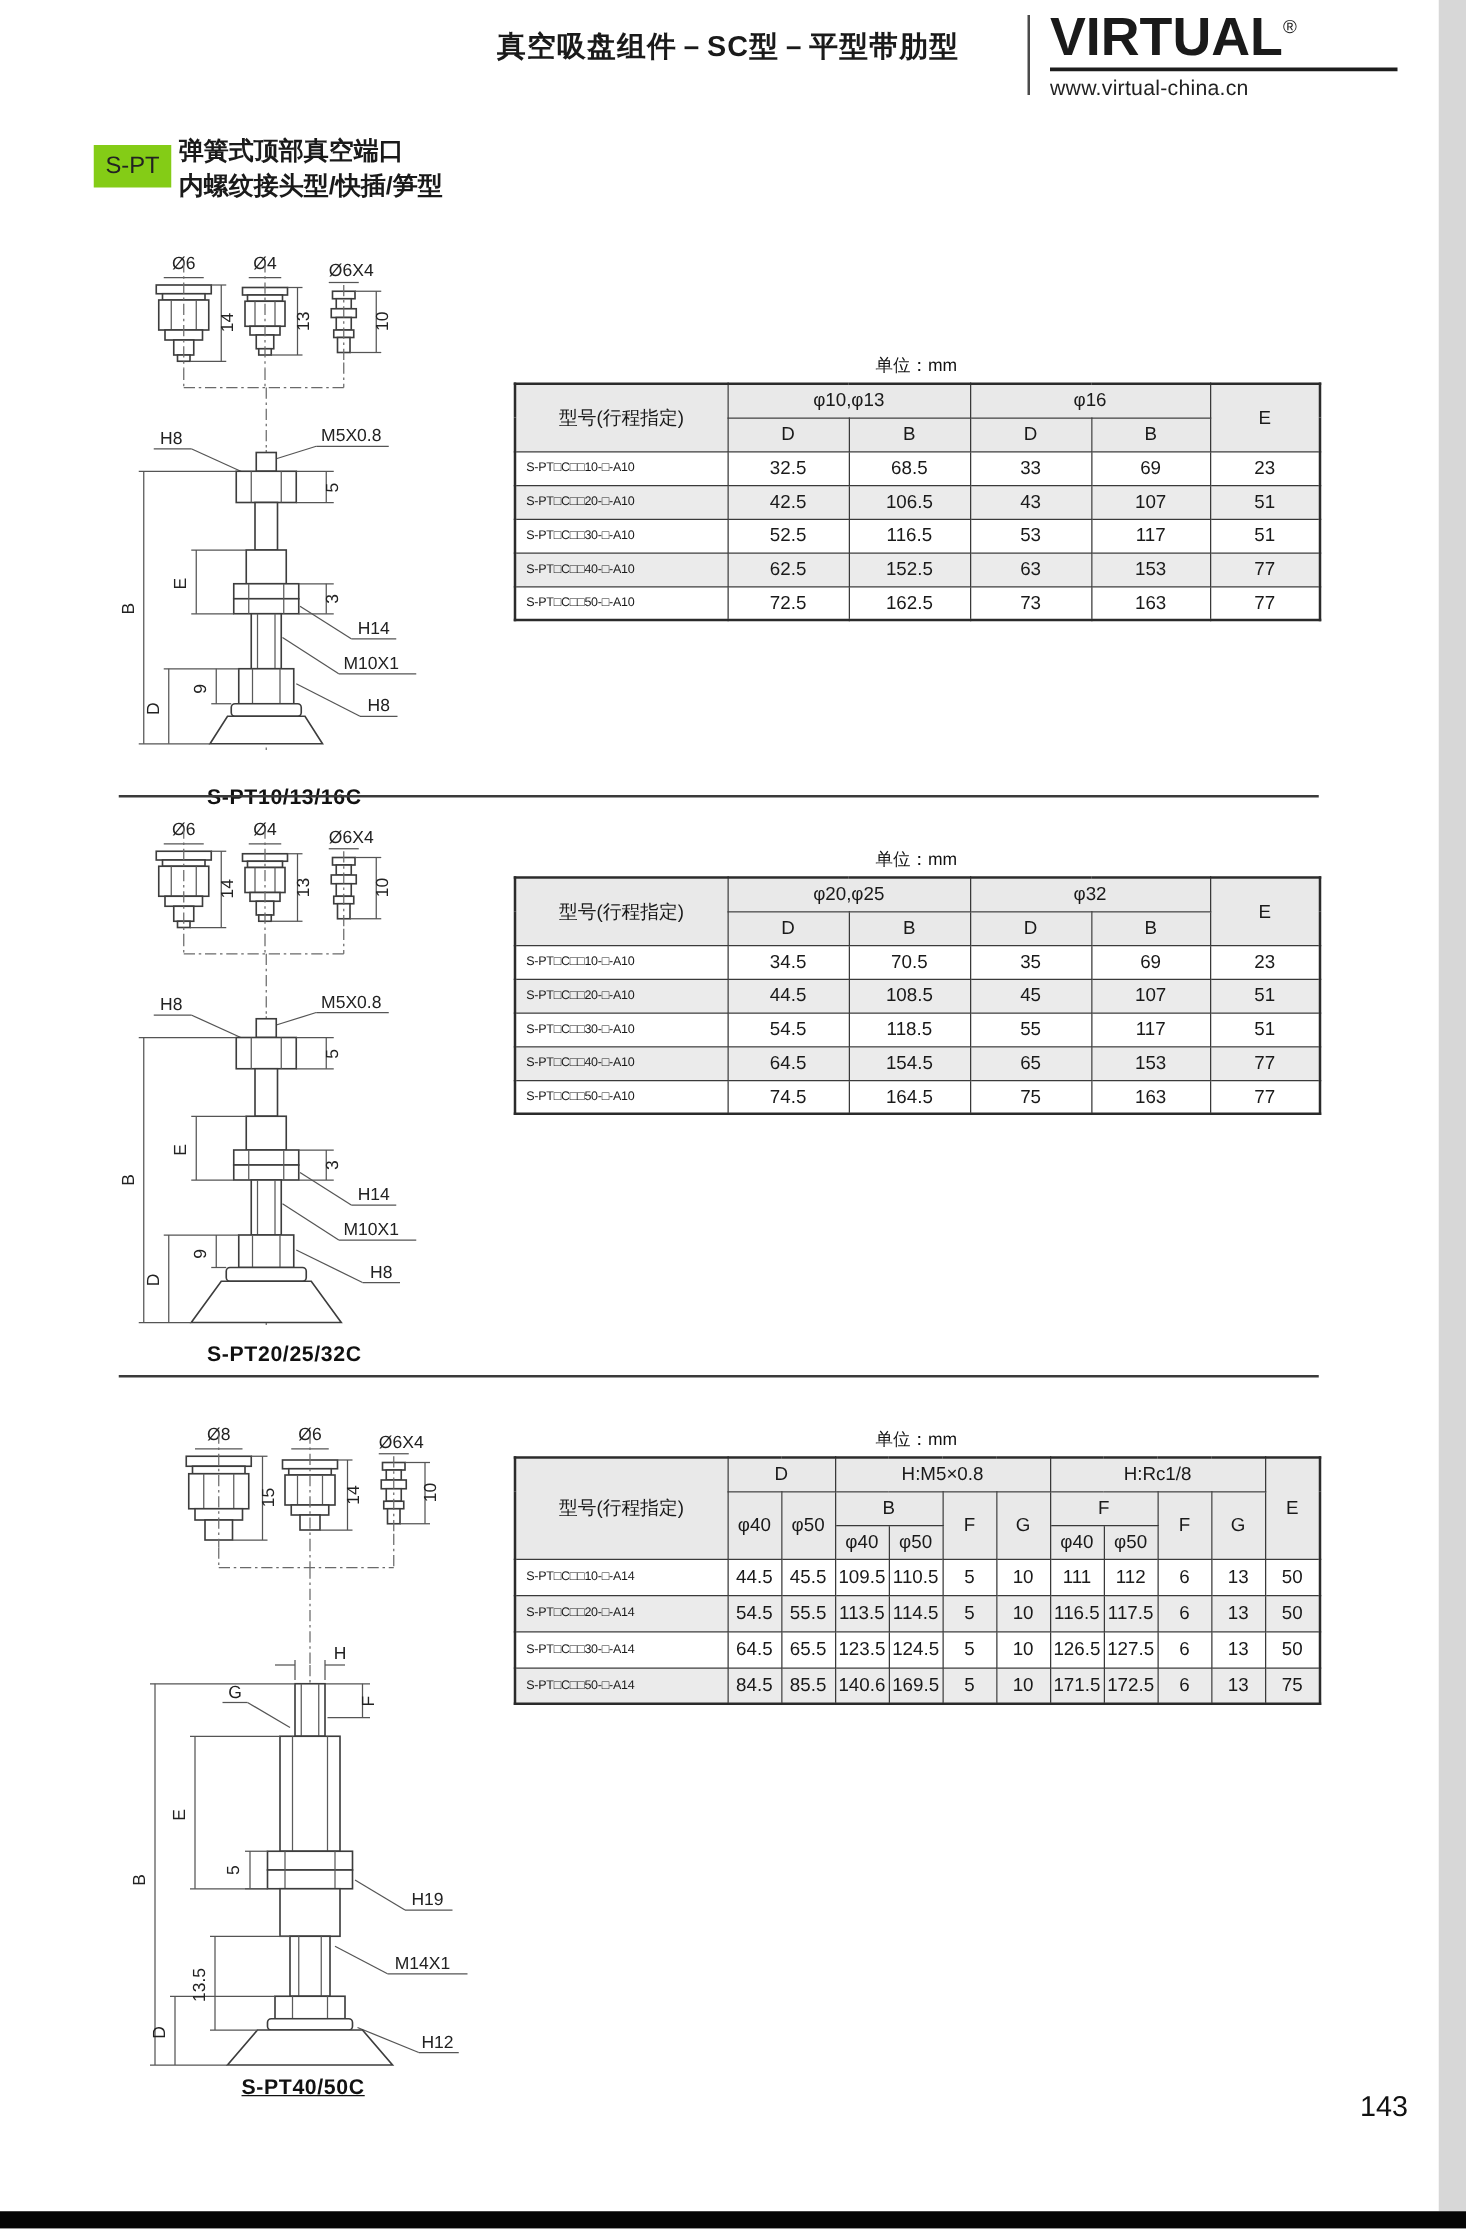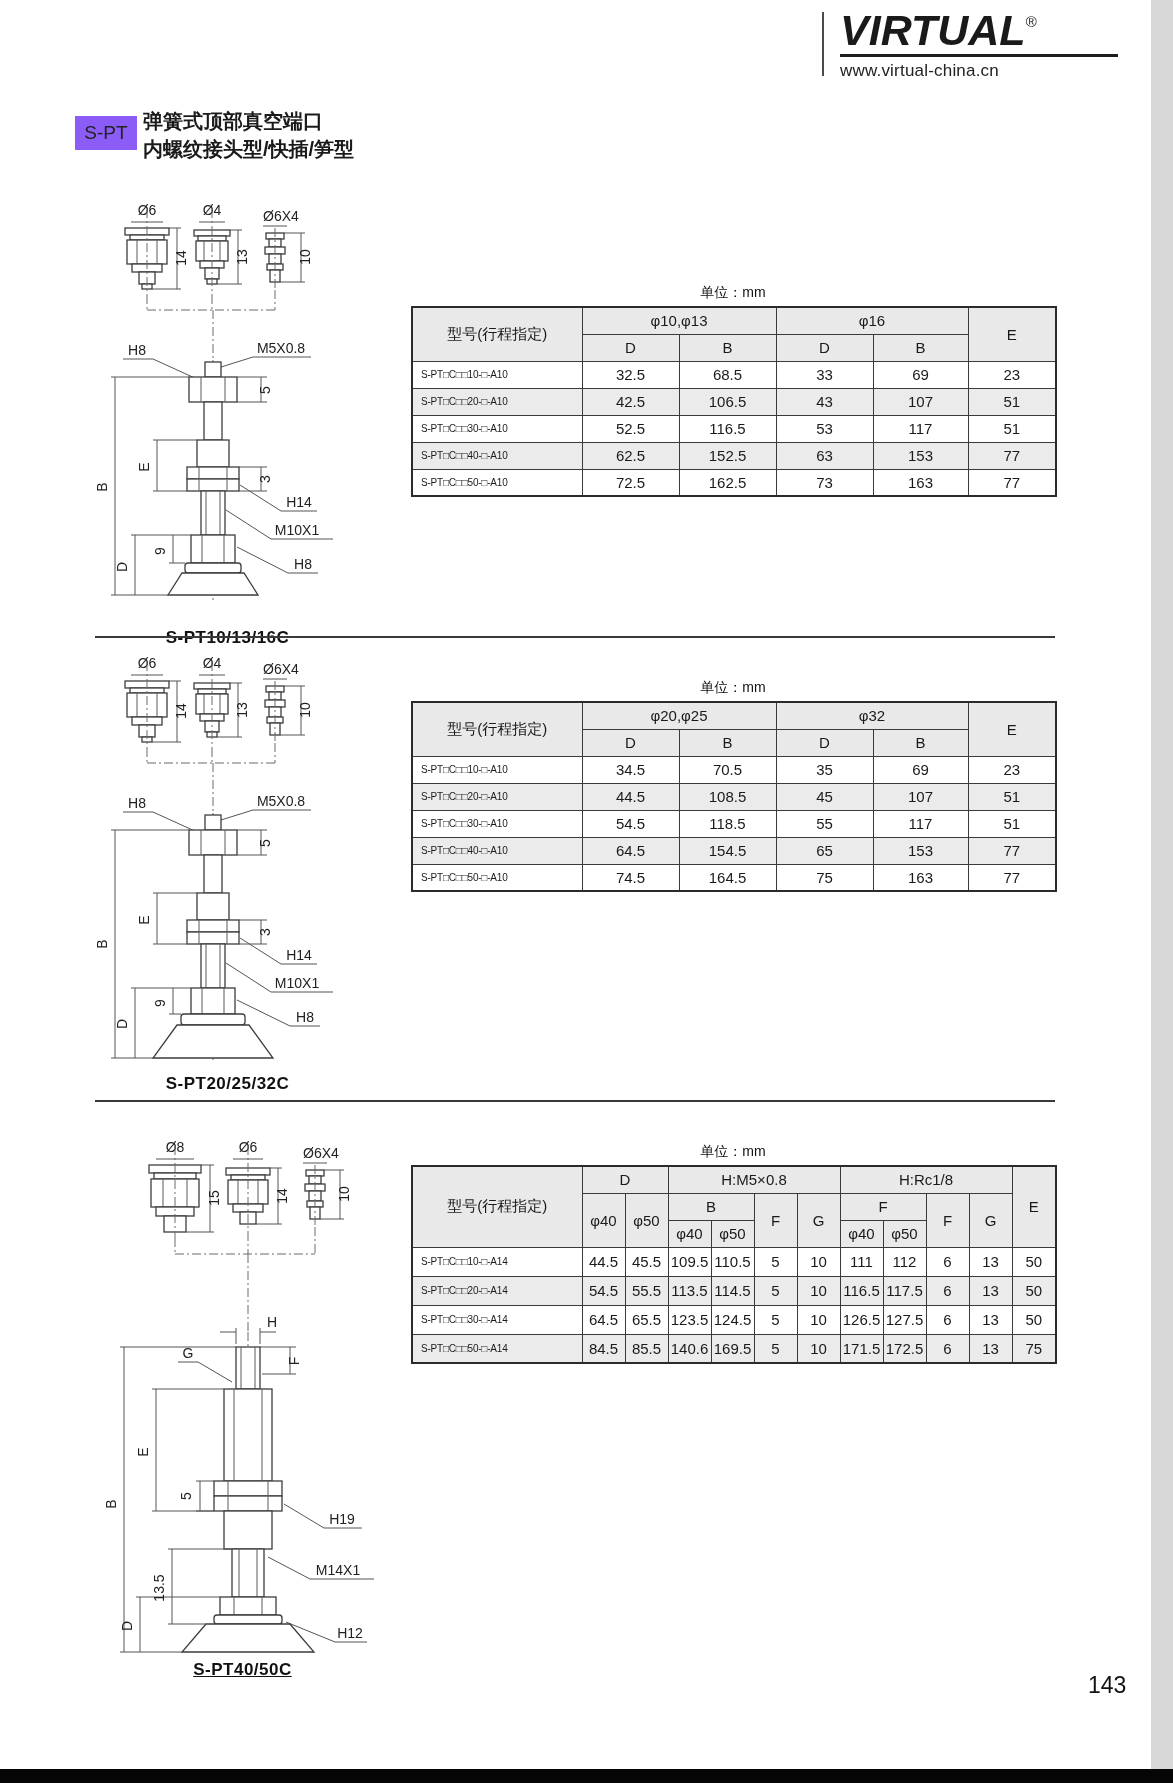--- a/index.html
+++ b/index.html
@@ -5,27 +5,27 @@
   html,body { margin:0; padding:0; background:#fff; }
   .page {
     position:relative; width:1173px; height:1783px; background:#ffffff;
     font-family:"Liberation Sans","DejaVu Sans",sans-serif; color:#1a1a1a; overflow:hidden;
   }
   
   .title { position:absolute; left:350px; top:22px; width:465px; text-align:center;
            font-size:23px; font-weight:bold; letter-spacing:1px; }
   .header-vline { position:absolute; left:822px; top:12px; width:2px; height:64px; background:#4a4a4a; }
   .brand-block { position:absolute; left:840px; top:8px; width:300px; }
-  .brand-row { white-space:nowrap;font-style:italic; }
+  .brand-row { white-space:nowrap; }
   .brand-name { font-size:43px; font-weight:bold; letter-spacing:0px; line-height:1.05; display:inline-block; }
   .brand-reg { font-size:15px; vertical-align:18px; }
   .brand-line { width:278px; height:3px; background:#1d1d1d; margin-top:1px; }
   .brand-site { font-size:17px; margin-top:4px; color:#222; letter-spacing:0.2px; }
   
-  .badge { position:absolute; left:75px; top:116px; width:62px; height:34px; background:#8b5cf6;
+  .badge { position:absolute; left:75px; top:116px; width:62px; height:34px; background:#84cc16;
            color:#222; font-size:19px; display:flex; align-items:center; justify-content:center; }
   .intro-heading { position:absolute; left:143px; top:107px; font-size:20px; font-weight:bold; line-height:28px; }
   
   .unit-note { position:absolute; left:411px; width:644px; text-align:center; font-size:14px; color:#111; }
   
   table.spec { position:absolute; left:411px; width:644px; border-collapse:collapse; table-layout:fixed;
                border:2px solid #2b2b2b; background:#fff; }
   table.spec th, table.spec td { border:1px solid #3a3a3a; text-align:center; padding:0; overflow:hidden;
                font-weight:normal; }
   table.spec th { background:#e9e9e9; font-size:15px; }
@@ -48,20 +48,21 @@
   .cl { fill:none; stroke:#6a6a6a; stroke-width:1px; stroke-dasharray:9 3 2 3; }
   .dim { fill:none; stroke:#555; stroke-width:1px; }
   text.dlab { font-size:14px; fill:#222; }
   text.mid { text-anchor:middle; }
 </style>
 </head>
 <body>
 
 <div class="page">
 
+  <div class="title">真空吸盘组件－SC型－平型带肋型</div>
   <div class="header-vline"></div>
   <div class="brand-block">
     <div class="brand-row">
       <span class="brand-name">VIRTUAL</span><span class="brand-reg">®</span>
     </div>
     <div class="brand-line"></div>
     <div class="brand-site">www.virtual-china.cn</div>
   </div>
 
   <div class="badge">S-PT</div>

